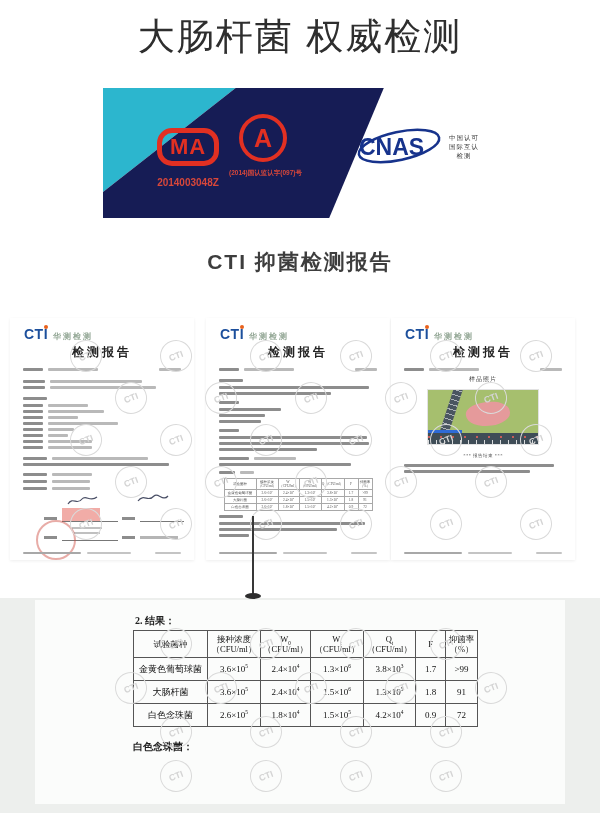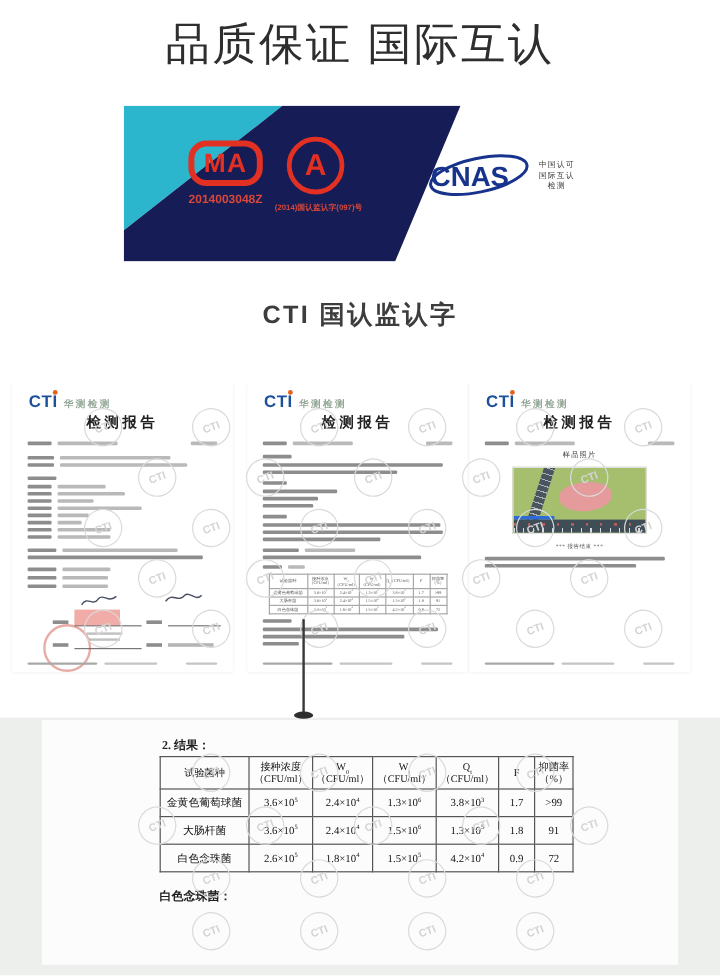--- a/index.html
+++ b/index.html
@@ -10,21 +10,21 @@
   
   .main-title{position:absolute;top:12px;left:0;width:100%;text-align:center;margin:0;
     font-size:37px;font-weight:300;color:#2e2e2e;letter-spacing:2px;}
 
   
   .banner{position:absolute;left:103px;top:88px;width:390px;height:130px;background:#fff;overflow:hidden;}
   .band{position:absolute;inset:0;}
   .band.cyan{background:#2cb6ce;clip-path:polygon(0 0,34% 0,0 80%);}
   .band.navy{background:#161c55;clip-path:polygon(34% 0,72% 0,58% 100%,0 100%,0 80%);}
   .logo-cma{position:absolute;left:50px;top:29px;width:70px;text-align:center;}
-  .cma-badge{width:62px;height:38px;border:5px solid #e23022;border-radius:15px;margin:0 auto;
+  .cma-badge{width:62px;height:38px;border:5px solid #e23022;border-radius:15px;margin:11px auto;
     display:flex;align-items:center;justify-content:center;font-weight:bold;font-size:22px;
     color:#e23022;letter-spacing:1px;box-sizing:border-box;background:transparent;}
   .cma-code{margin-top:6px;font-size:10px;font-weight:bold;color:#d8473a;white-space:nowrap;}
   .logo-cal{position:absolute;left:126px;top:26px;width:68px;text-align:center;}
   .cal-circle{width:48px;height:48px;border:4px solid #e23022;border-radius:50%;margin:0 auto;
     display:flex;align-items:center;justify-content:center;font-size:25px;font-weight:bold;
     color:#e23022;box-sizing:border-box;}
   .cal-code{margin-top:7px;font-size:6.5px;color:#d8473a;white-space:nowrap;font-weight:bold;}
   .logo-ilac{position:absolute;left:192px;top:28px;}
   .ilac-circle{width:54px;height:54px;border-radius:50%;border:1px solid #5b79b8;box-sizing:border-box;
@@ -121,21 +121,21 @@
   
   .wm{position:absolute;width:30px;height:30px;border:1px solid #dadada;border-radius:50%;
     color:#d4d4d4;font-size:9px;font-weight:bold;display:flex;align-items:center;justify-content:center;
     transform:rotate(-20deg);z-index:5;pointer-events:none;}
 </style>
 </head>
 <body>
 
 <div class="page">
 
-  <h1 class="main-title">品质保证 国际互认</h1>
+  <h1 class="main-title">大肠杆菌 权威检测</h1>
 
   <div class="banner">
     <div class="band cyan"></div>
     <div class="band navy"></div>
 
     <div class="logo-cma">
       <div class="cma-badge">
         <span>MA</span>
       </div>
       <div class="cma-code">2014003048Z</div>
@@ -157,21 +157,21 @@
         <div class="cnas-text">CNAS</div>
       </div>
       <div class="cnas-side">
         <div>中国认可</div>
         <div>国际互认</div>
         <div>检测</div>
       </div>
     </div>
   </div>
 
-  <h2 class="section-title">CTI 国认监认字</h2>
+  <h2 class="section-title">CTI 抑菌检测报告</h2>
 
   <div class="report" id="card1">
     <div class="cti-logo">
       <span class="cti-main">CTI</span>
       <span class="cti-dot"></span>
       <span class="cti-suffix">华测检测</span>
     </div>
     <div class="card-title">检测报告</div>
     <div class="card-body" id="c1-rows">
         <div class="srow" style="margin-top: 0px;">

